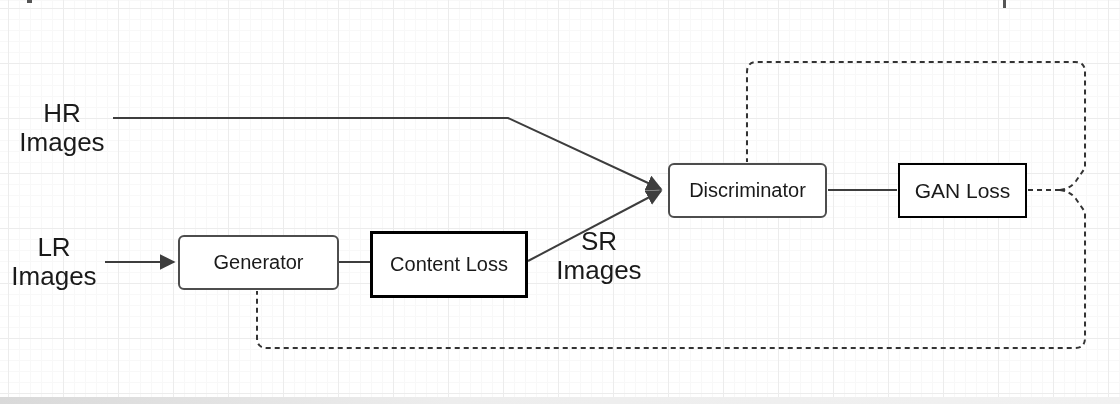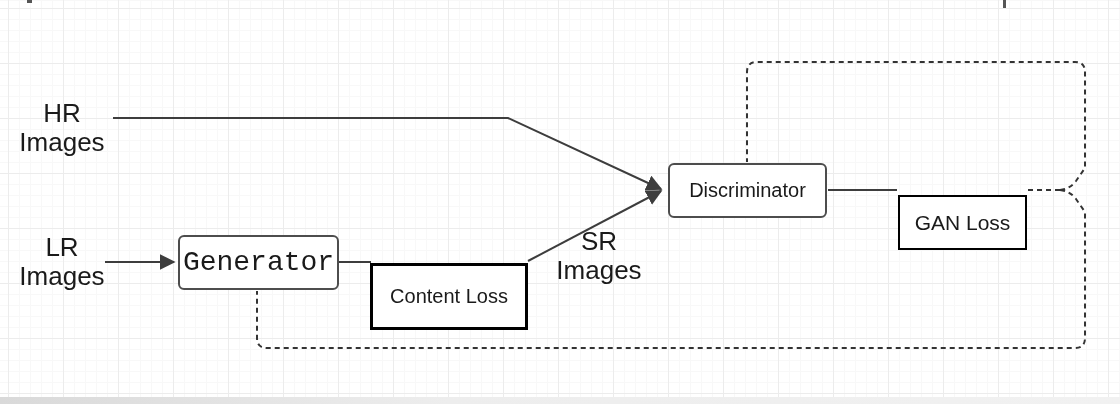--- a/index.html
+++ b/index.html
@@ -20,32 +20,32 @@
   .node{
     position:absolute;
     display:flex;align-items:center;justify-content:center;
     background:#ffffff;
     color:#1a1a1a;
     text-align:center;
     box-sizing:border-box;
     white-space:nowrap;
   }
   .rounded{border:2px solid #4d4d4d;border-radius:6px;}
-  .square{border:2px solid #000000;margin-top:32px;}
-  .node-generator{left:178px;top:235px;width:161px;height:55px;font-size:28px;font-family:Liberation Mono, monospace;}
+  .square{border:2px solid #000000;}
+  .node-generator{left:178px;top:235px;width:161px;height:55px;font-size:20px;}
   .node-content-loss{left:370px;top:231px;width:158px;height:67px;font-size:20px;border-width:3px;}
   .node-discriminator{left:668px;top:163px;width:159px;height:55px;font-size:20px;}
   .node-gan-loss{left:898px;top:163px;width:129px;height:55px;font-size:21px;}
   .io-label{
     position:absolute;width:104px;
     color:#1a1a1a;font-size:26px;line-height:29px;
     text-align:center;white-space:nowrap;
   }
   .label-hr{left:10px;top:99px;}
-  .label-lr{left:10px;top:233px;}
+  .label-lr{left:2px;top:233px;}
   .label-sr{left:547px;top:227px;}
   .scrollbar-strip{
     position:absolute;left:0;top:397px;width:1120px;height:7px;
     background:linear-gradient(to right,#d9d9d9,#ededed 40%,#f1f1f1);
   }
   .edge-tick{position:absolute;background:#555;}
   .tick-left{left:27px;top:0;width:5px;height:3px;}
   .tick-right{left:1003px;top:0;width:3px;height:8px;}
 </style>
 </head>

